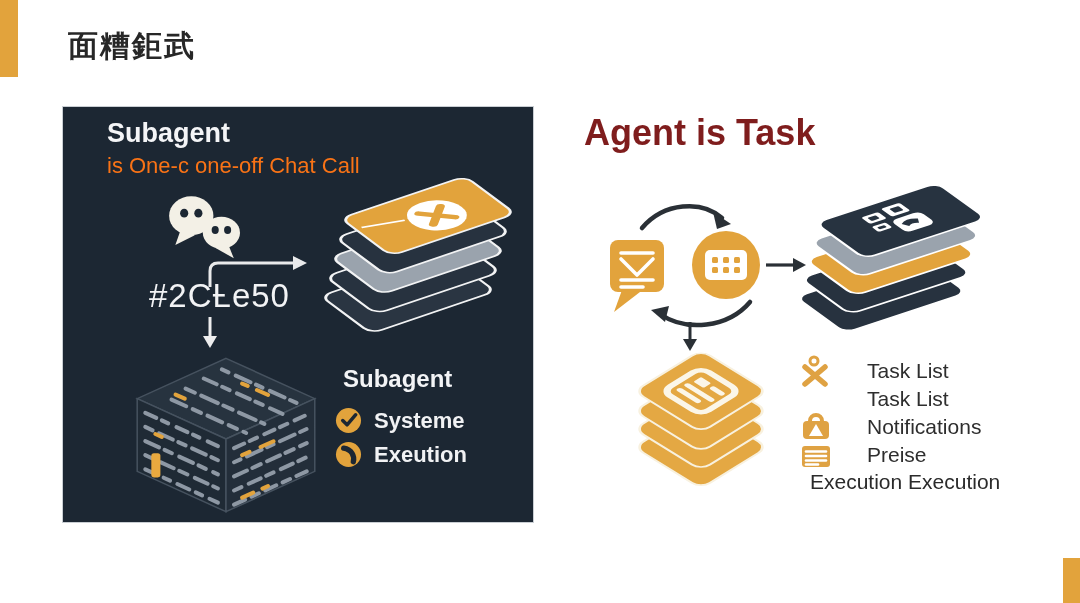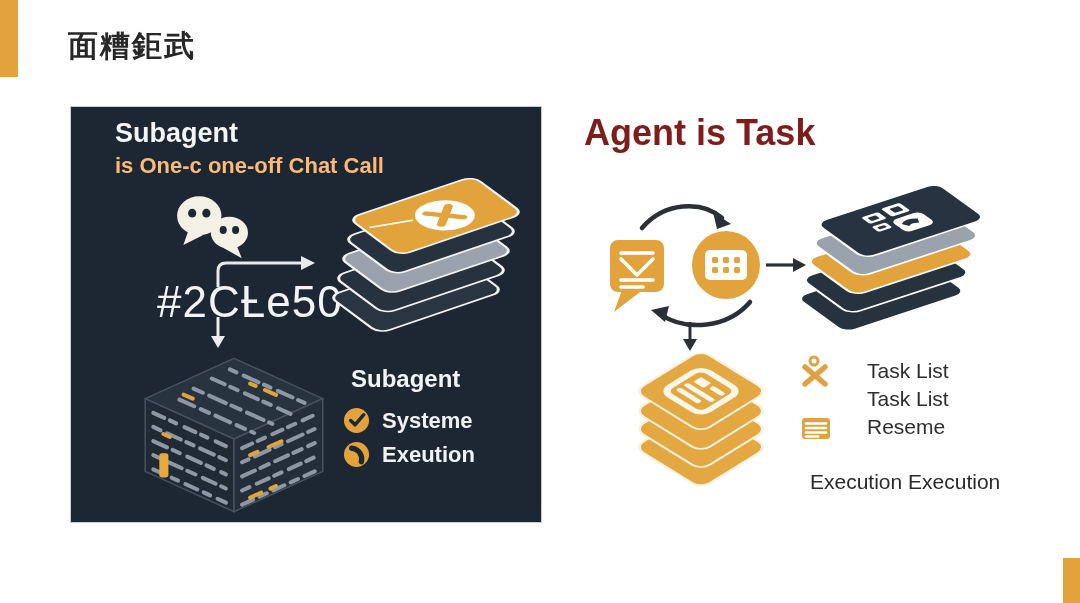--- a/index.html
+++ b/index.html
@@ -5,24 +5,24 @@
   html,body{margin:0;padding:0;background:#ffffff;}
   .slide{position:relative;width:1080px;height:603px;background:#ffffff;overflow:hidden;
          font-family:"Liberation Sans",sans-serif;}
   .abs{position:absolute;}
   
   .bar-tl{left:0;top:0;width:18px;height:77px;background:#E2A33C;}
   .bar-br{right:0;bottom:0;width:17px;height:45px;background:#E2A33C;}
   
   .slide-title{left:68px;top:26px;font-size:30px;font-weight:700;color:#272727;letter-spacing:2px;}
   
-  .panel{left:70px;top:106px;width:472px;height:417px;background:#1C2733;border:1px solid #c9ced3;box-sizing:border-box;}
+  .panel{left:62px;top:106px;width:472px;height:417px;background:#1C2733;border:1px solid #c9ced3;box-sizing:border-box;}
   .lp-heading{left:44px;top:11px;font-size:27px;font-weight:700;color:#F4F5F7;}
-  .lp-sub{left:44px;top:46px;font-size:22px;font-weight:700;color:#fdba74;}
-  .chat-id{left:86px;top:170px;font-size:44px;font-weight:400;color:#F2F3F5;letter-spacing:1px;}
+  .lp-sub{left:44px;top:46px;font-size:22px;font-weight:400;color:#f97316;}
+  .chat-id{left:86px;top:170px;font-size:33px;font-weight:400;color:#F2F3F5;letter-spacing:1px;}
   .stack-label{left:280px;top:258px;font-size:24px;font-weight:700;color:#F3F4F6;}
   .lp-features{left:272px;top:300px;display:flex;flex-direction:column;gap:7px;}
   .lp-row{display:flex;align-items:center;gap:12px;height:27px;}
   .lp-row .label{font-size:22px;font-weight:600;color:#F1F2F4;}
   
   .rp-heading{left:584px;top:112px;font-size:36px;font-weight:700;color:#7f1d1d;}
   .rp-sub{left:584px;top:146px;font-size:22px;font-weight:400;color:#383838;}
   .rp-features{left:800px;top:357px;display:flex;flex-direction:column;}
   .rp-row{display:flex;align-items:center;height:28px;}
   .rp-row .ico{width:40px;display:flex;align-items:center;}
@@ -255,28 +255,38 @@
       </span>
       <span class="label">Task List</span>
     </div>
     <div class="rp-row">
       <span class="ico"></span>
       <span class="label">Task List</span>
     </div>
     <div class="rp-row">
       <span class="ico">
         <svg width="32" height="32" viewBox="0 0 32 32">
+          <path d="M10 10 A6 6 0 0 1 22 10" fill="none" stroke="#DFA243" stroke-width="4"></path>
+          <rect x="3" y="10" width="26" height="18" rx="4" fill="#DFA243"></rect>
+          <path d="M16 13 L23 25 L9 25 Z" fill="#ffffff"></path>
+        </svg>
+      </span>
+      <span class="label">Notifications</span>
+    </div>
+    <div class="rp-row">
+      <span class="ico">
+        <svg width="32" height="32" viewBox="0 0 32 32">
           <rect x="2" y="7" width="28" height="21" rx="3" fill="#DFA243"></rect>
           <g stroke="#ffffff" stroke-width="2.6" stroke-linecap="round">
             <line x1="6" y1="12.5" x2="26" y2="12.5"></line>
             <line x1="6" y1="17" x2="26" y2="17"></line>
             <line x1="6" y1="21.5" x2="26" y2="21.5"></line>
             <line x1="6" y1="25.5" x2="18" y2="25.5"></line>
           </g>
         </svg>
       </span>
-      <span class="label">Reseme</span>
+      <span class="label">Preise</span>
     </div>
   </div>
 
   <div class="abs rp-footer">Execution Execution</div>
 
 </div>
 
 </body></html>

